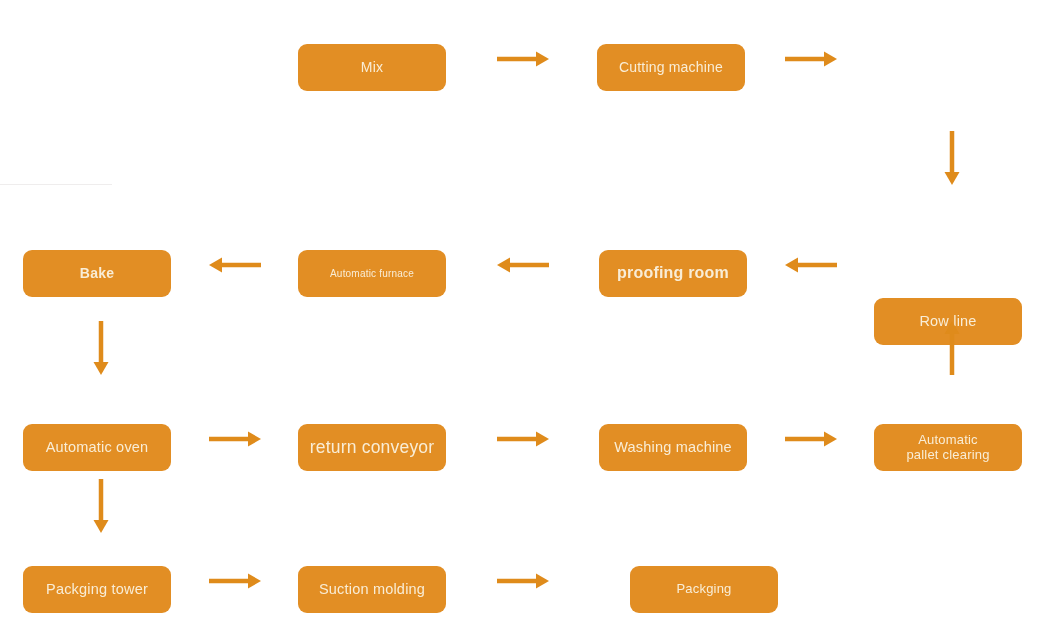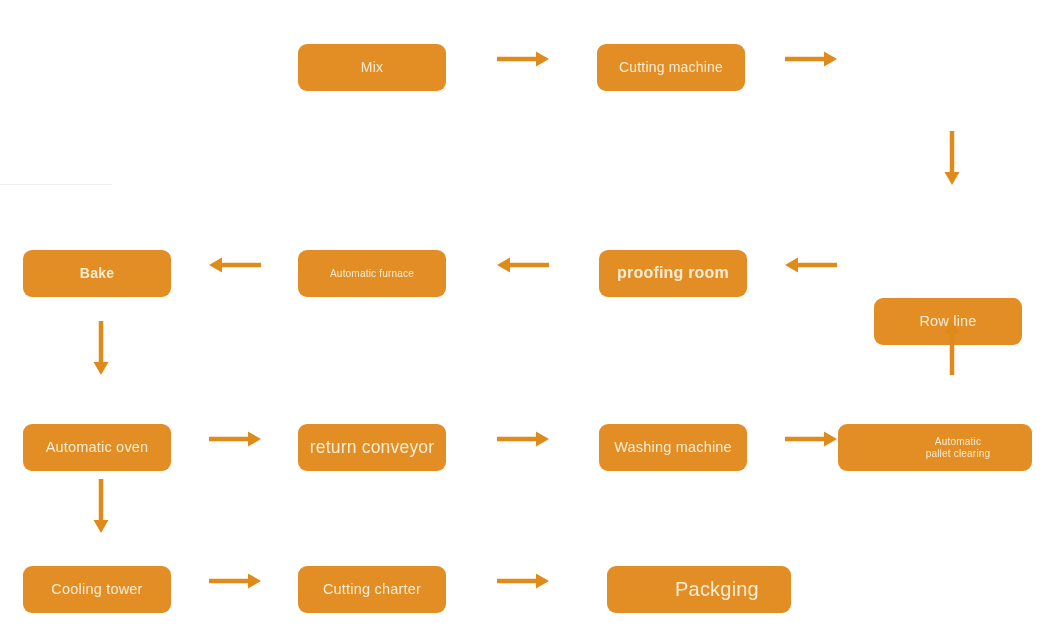--- a/index.html
+++ b/index.html
@@ -36,25 +36,25 @@
   <div class="artifact-line"></div>
 <div class="node" style="left: 298px; top: 44px; font-size: 14px;"><span>Mix</span></div>
     <div class="node" style="left: 597px; top: 44px; font-size: 14px;"><span>Cutting machine</span></div>
     <div class="node" style="left: 23px; top: 250px; font-size: 14px; font-weight: bold;"><span>Bake</span></div>
     <div class="node" style="left: 298px; top: 250px; font-size: 10px;"><span>Automatic furnace</span></div>
     <div class="node" style="left: 599px; top: 250px; font-size: 16px; font-weight: bold;"><span>proofing room</span></div>
     <div class="node" style="left: 874px; top: 250px; font-size: 14.5px; margin-top: 48px;"><span>Row line</span></div>
     <div class="node" style="left: 298px; top: 424px; font-size: 17.5px;"><span>return conveyor</span></div>
     <div class="node" style="left: 23px; top: 424px; font-size: 14.5px;"><span>Automatic oven</span></div>
     <div class="node" style="left: 599px; top: 424px; font-size: 14.5px;"><span>Washing machine</span></div>
-    <div class="node" style="left: 838px; top: 424px; font-size: 10px; padding-left: 46px;"><span>Automatic
+    <div class="node" style="left: 874px; top: 424px; font-size: 13px;"><span>Automatic
 pallet clearing</span></div>
-    <div class="node" style="left: 23px; top: 566px; font-size: 14.5px;"><span>Cooling tower</span></div>
-    <div class="node" style="left: 298px; top: 566px; font-size: 14.5px;"><span>Cutting charter</span></div>
-    <div class="node" style="left: 607px; top: 566px; font-size: 20px; padding-left: 36px;"><span>Packging</span></div>
+    <div class="node" style="left: 23px; top: 566px; font-size: 14.5px;"><span>Packging tower</span></div>
+    <div class="node" style="left: 298px; top: 566px; font-size: 14.5px;"><span>Suction molding</span></div>
+    <div class="node" style="left: 630px; top: 566px; font-size: 13px;"><span>Packging</span></div>
     <div class="arrow" style="left: 496.5px; top: 49.5px;"><svg width="52" height="18">
         <line stroke="#DF8B1B" stroke-width="4.5" x1="0" y1="9" x2="41" y2="9"></line>
         <polygon fill="#DF8B1B" points="39,1.5 52,9 39,16.5"></polygon>
       </svg></div>
     <div class="arrow" style="left: 784.5px; top: 49.5px;"><svg width="52" height="18">
         <line stroke="#DF8B1B" stroke-width="4.5" x1="0" y1="9" x2="41" y2="9"></line>
         <polygon fill="#DF8B1B" points="39,1.5 52,9 39,16.5"></polygon>
       </svg></div>
     <div class="arrow" style="left: 943px; top: 130.5px;"><svg width="18" height="54">
         <line stroke="#DF8B1B" stroke-width="4.5" x1="9" y1="0" x2="9" y2="43"></line>

